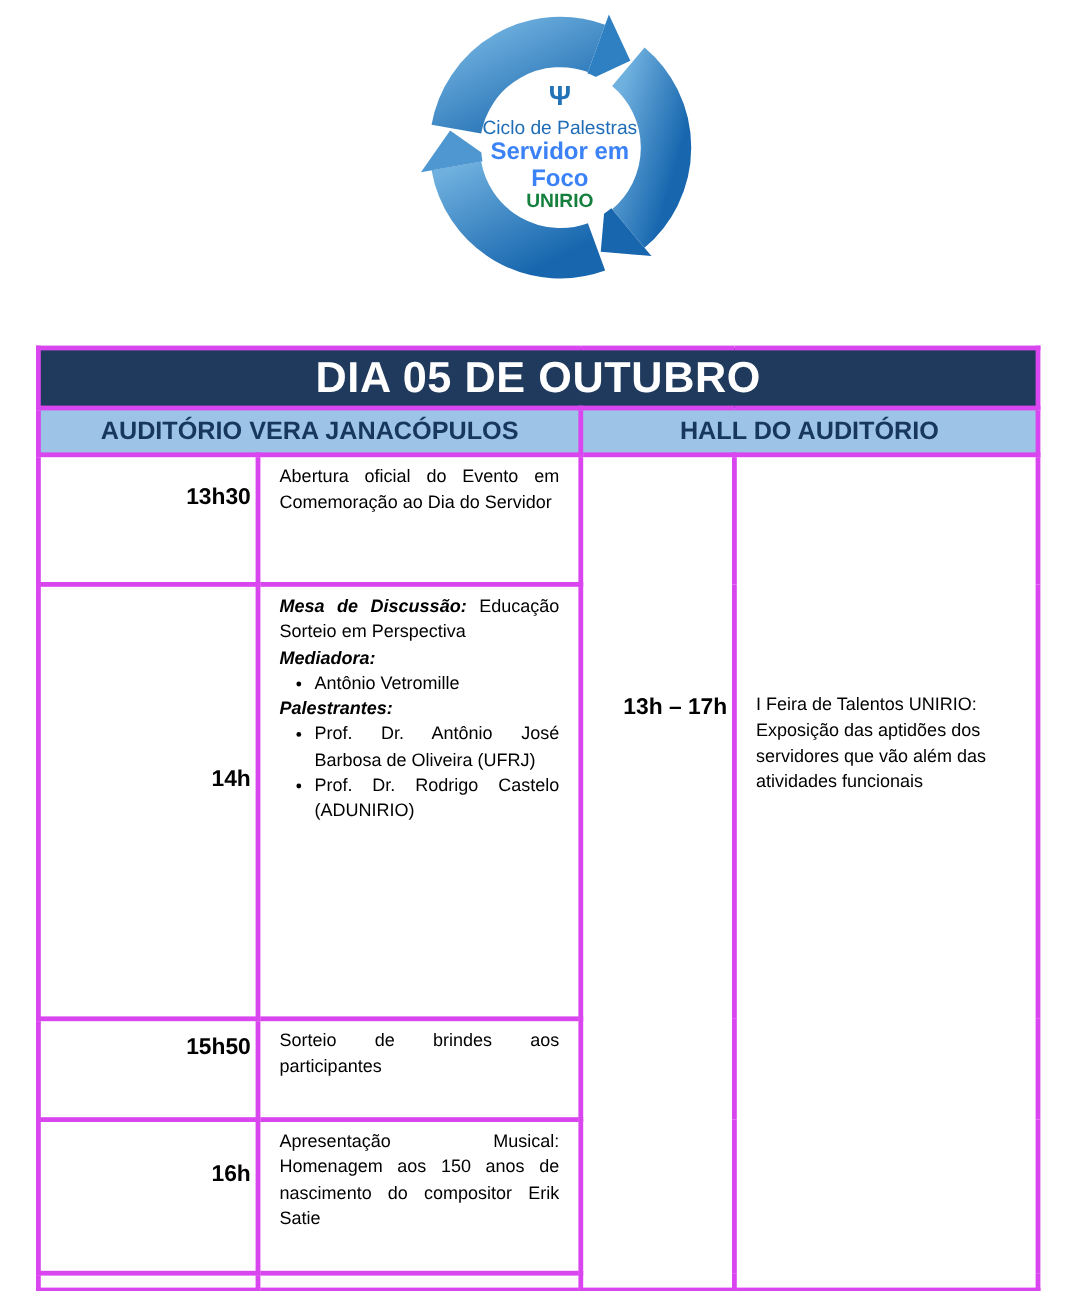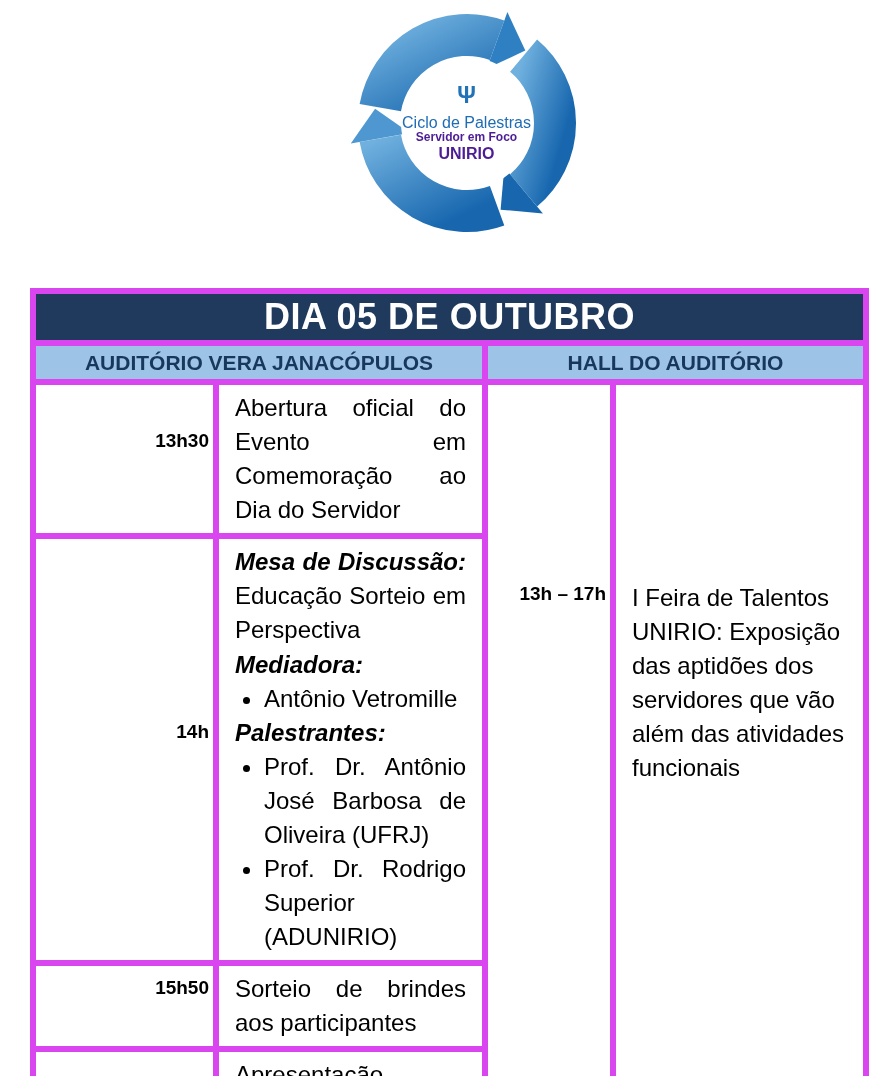--- a/index.html
+++ b/index.html
@@ -24,32 +24,32 @@
   .logo-text {
     position: absolute;
     left: 50%; top: 50%;
     transform: translate(-50%, -50%);
     width: 160px;
     text-align: center;
     line-height: 1.1;
   }
   .logo-mark { color: #2272b8; font-size: 23px; font-weight: bold; margin-bottom: 6px; }
   .logo-line1 { color: #1e6cb5; font-size: 16px; }
-  .logo-line2 { color: #4c1d95; font-size: 12px; font-weight: bold; }
-  .logo-line3 { color: #4c1d95; font-size: 16px; font-weight: bold; }
+  .logo-line2 { color: #3b82f6; font-size: 20px; font-weight: bold; }
+  .logo-line3 { color: #15803d; font-size: 16px; font-weight: bold; }
 
   
   .schedule-wrap { margin: 48px 30px 10px 30px; }
   table.schedule {
     border-collapse: collapse;
     table-layout: fixed;
     width: 833px;
     border: 2px solid #000;
   }
-  table.schedule td { border: 6px solid #d946ef; margin-left: 13px; }
+  table.schedule td { border: 4px solid #d946ef; margin-left: 13px; }
 
   .title-cell {
     background: #1f3a5c;
     color: #ffffff;
     font-weight: bold;
     font-size: 36px;
     letter-spacing: 0.5px;
     text-align: center;
     height: 50px;
     padding: 2px 0;
@@ -64,21 +64,21 @@
     padding: 1px 0;
   }
   .time {
     font-weight: bold;
     font-size: 19px;
     text-align: right;
     vertical-align: middle;
     padding: 0 4px 36px 4px;
   }
   .desc {
-    font-size: 24px;
+    font-size: 15px;
     line-height: 1.42;
     text-align: justify;
     vertical-align: top;
     padding: 6px 16px;
   }
   .desc p { margin: 0; }
   .desc ul { margin: 0; padding-left: 29px; }
   .desc li { text-align: justify; }
   .bi { font-weight: bold; font-style: italic; }
 
@@ -164,21 +164,21 @@
       <td class="time">14h</td>
       <td class="desc">
         <p><span class="bi">Mesa de Discussão:</span> <span>Educação Sorteio em Perspectiva</span></p>
         <p class="bi">Mediadora:</p>
         <ul>
           <li>Antônio Vetromille</li>
         </ul>
         <p class="bi">Palestrantes:</p>
         <ul>
           <li>Prof. Dr. Antônio José Barbosa de Oliveira (UFRJ)</li>
-          <li>Prof. Dr. Rodrigo Superior (ADUNIRIO)</li>
+          <li>Prof. Dr. Rodrigo Castelo (ADUNIRIO)</li>
         </ul>
       </td>
     </tr>
 
     <tr class="r3">
       <td class="time">15h50</td>
       <td class="desc">
         <p>Sorteio de brindes aos participantes</p>
       </td>
     </tr>

